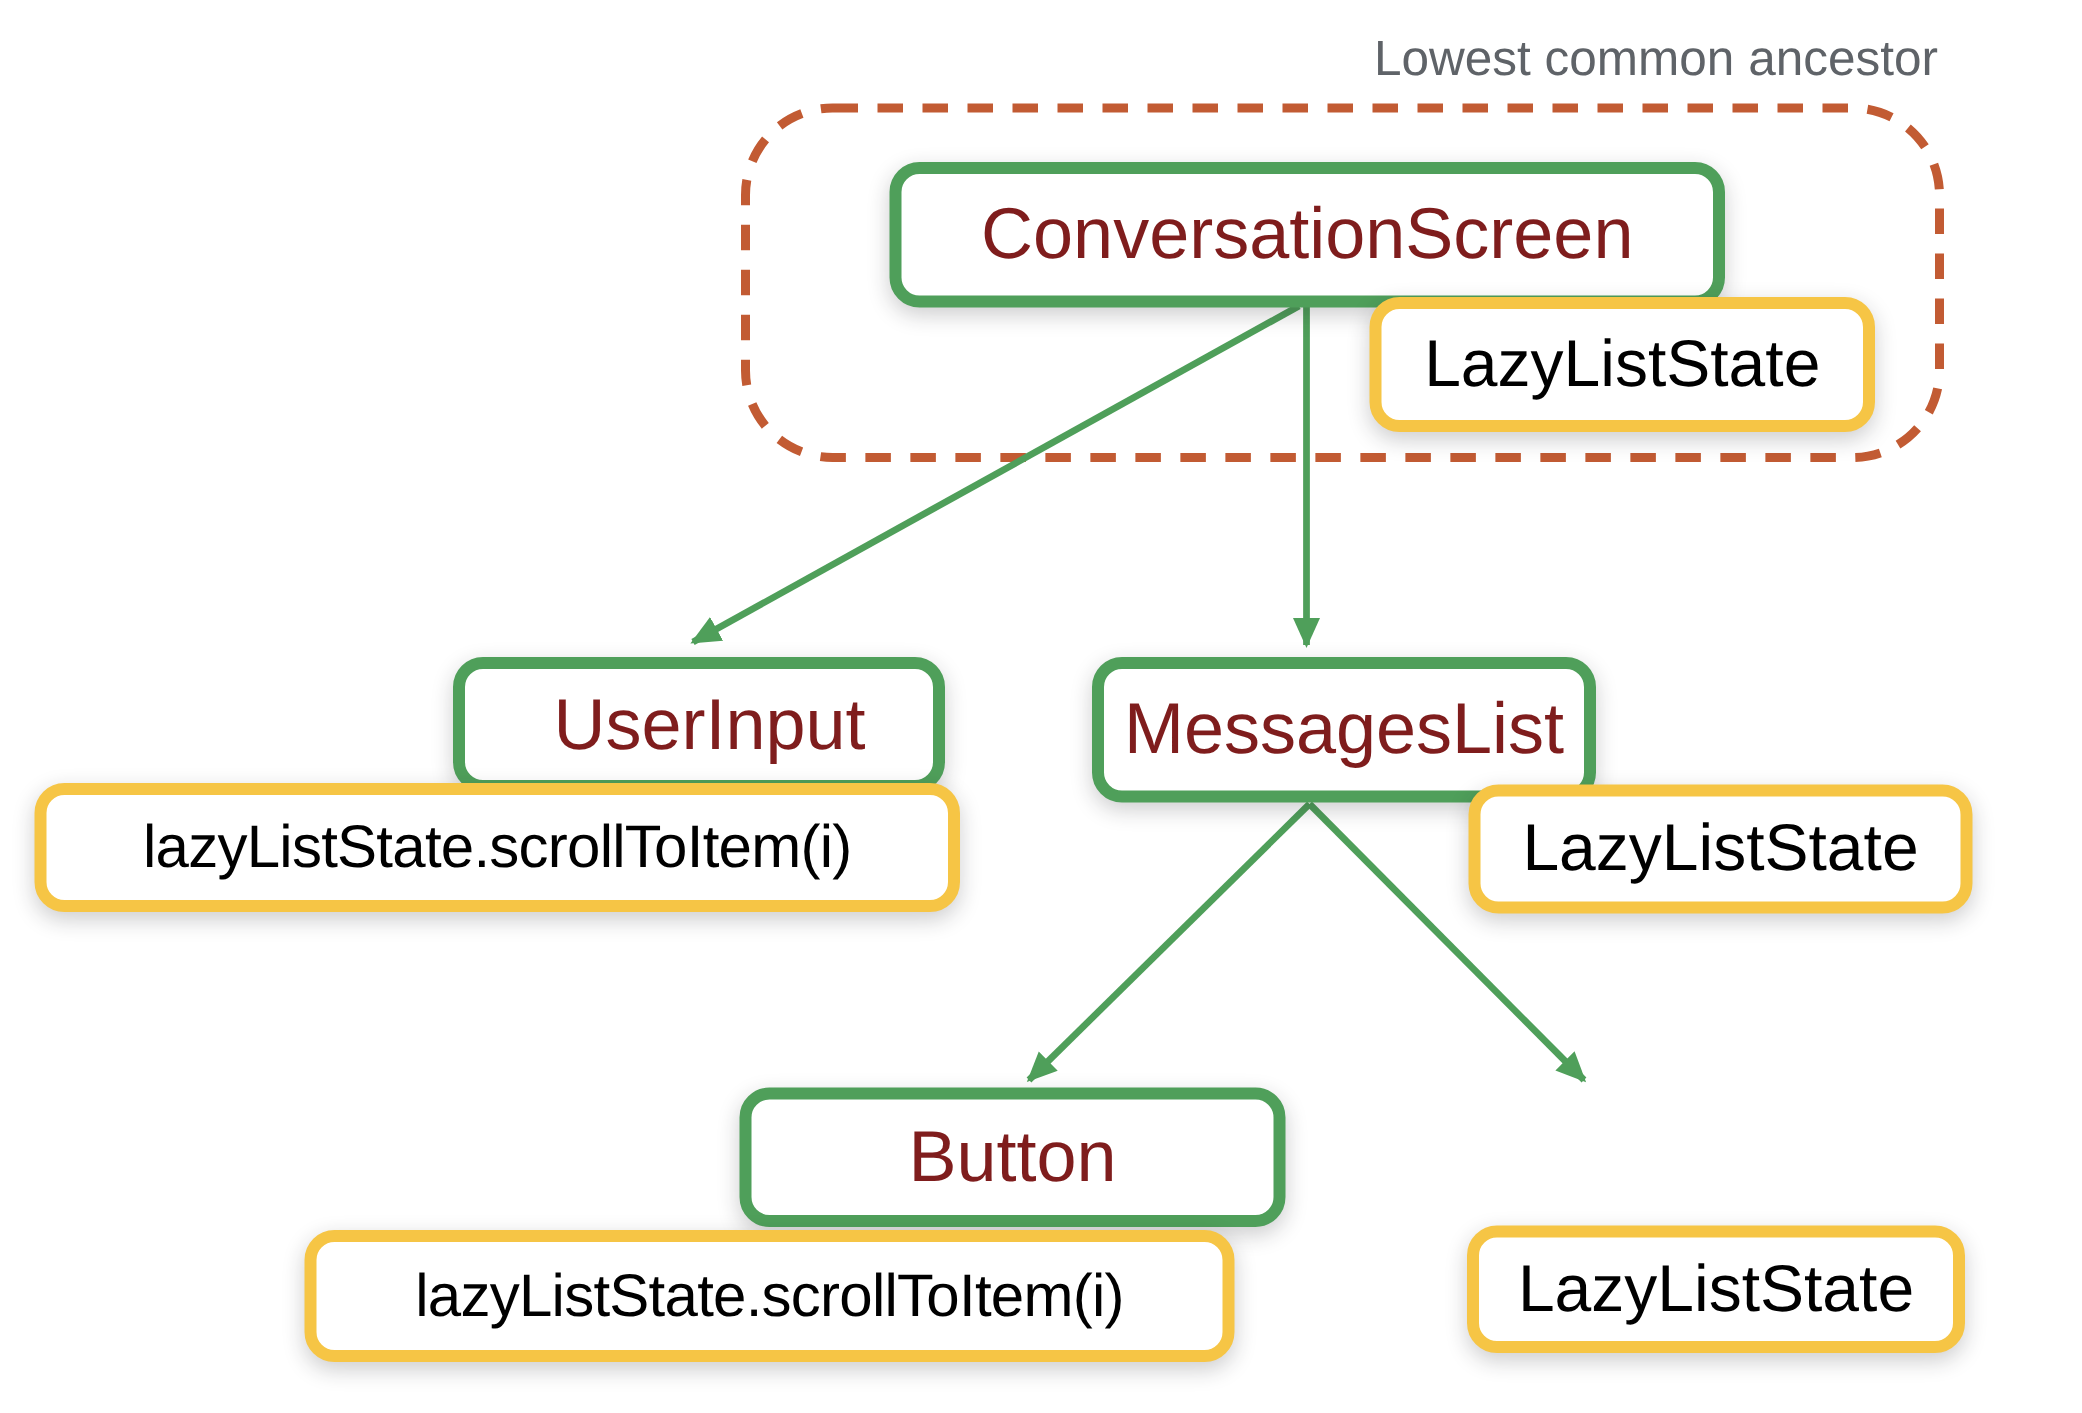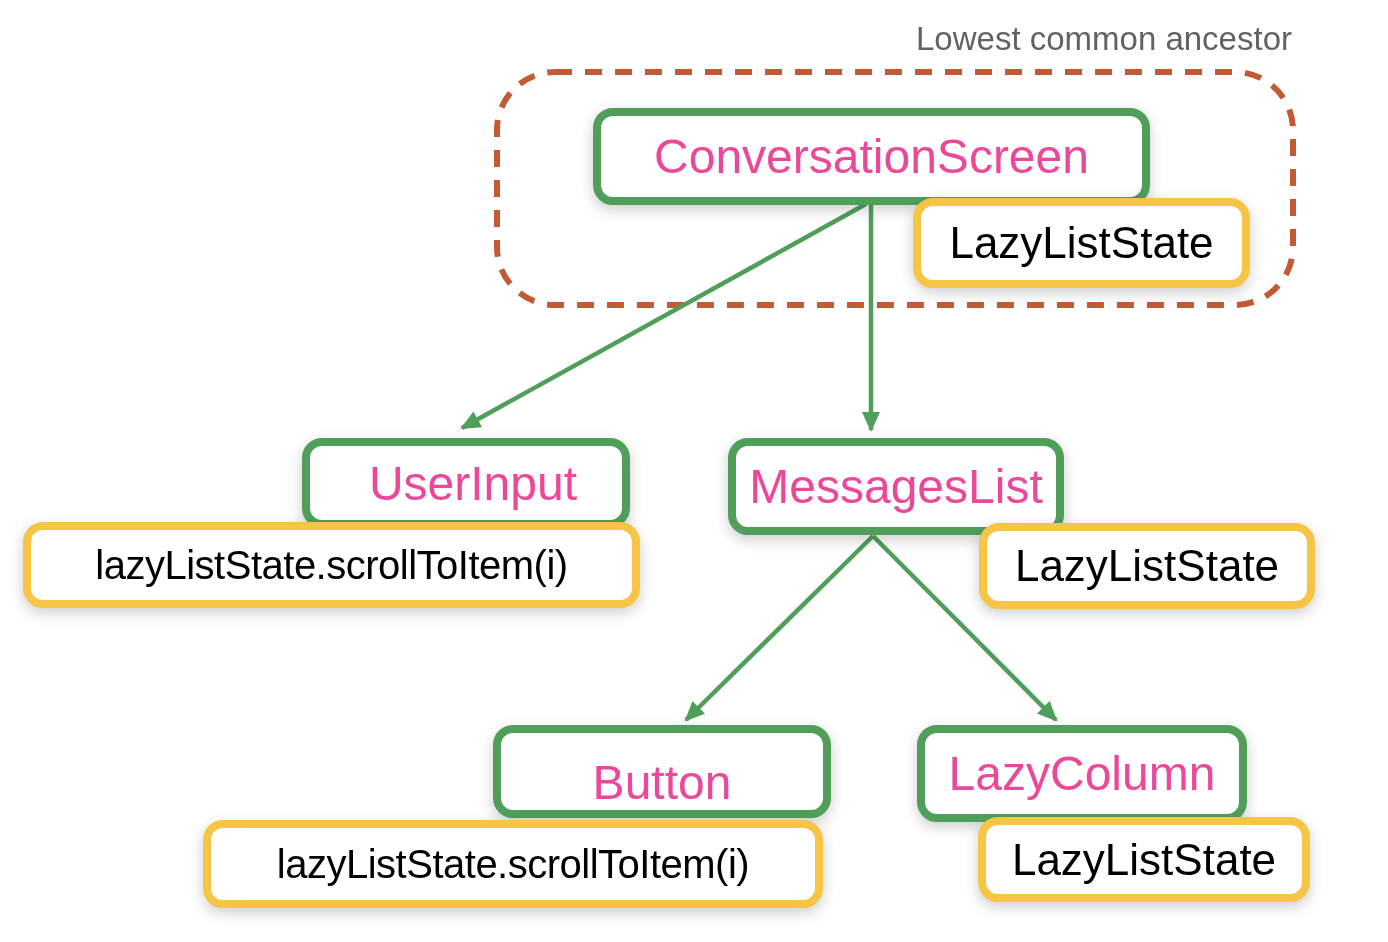--- a/index.html
+++ b/index.html
@@ -28,21 +28,21 @@
     display: flex;
     align-items: center;
     justify-content: center;
     box-sizing: border-box;
     white-space: nowrap;
     border-radius: 20px;
     box-shadow: 0 5px 14px rgba(32,33,36,0.22);
   }
   .node {
     border: 8px solid #4f9f5a;
-    color: #ec4899;
+    color: #7f1d1d;
     font-size: 48px;
     z-index: 2;
   }
   .state {
     border: 8px solid #f6c545;
     color: #000000;
     font-size: 44px;
     z-index: 3;
   }
   .state.call {
@@ -58,21 +58,21 @@
     font-size: 33px;
     font-weight: normal;
     color: #5f6368;
     z-index: 2;
   }
 
   
   #node-conversation-screen { left: 593px; top: 108px; width: 557px; height: 97px; }
   #node-user-input          { left: 302px; top: 438px; width: 328px; height: 90px; padding-left: 14px; }
   #node-messages-list       { left: 728px; top: 438px; width: 336px; height: 97px; }
-  #node-button              { left: 493px; top: 725px; width: 338px; height: 93px; align-items: flex-end; }
+  #node-button              { left: 493px; top: 725px; width: 364px; height: 93px; }
   #node-lazy-column         { left: 917px; top: 725px; width: 330px; height: 97px; }
 
   
   #state-conversation-screen { left: 913px; top: 198px; width: 337px; height: 90px; }
   #event-user-input          { left: 23px;  top: 522px; width: 617px; height: 86px; }
   #state-messages-list       { left: 979px; top: 523px; width: 336px; height: 86px; }
   #event-button              { left: 203px; top: 820px; width: 620px; height: 88px; }
   #state-lazy-column         { left: 978px; top: 817px; width: 332px; height: 85px; }
 </style>
 </head>
@@ -106,23 +106,20 @@
   </div>
 
   <div class="box node" id="node-messages-list">
     <span>MessagesList</span>
   </div>
 
   <div class="box node" id="node-button">
     <span>Button</span>
   </div>
 
-  <div class="box node" id="node-lazy-column">
-    <span>LazyColumn</span>
-  </div>
 
   <div class="box state" id="state-conversation-screen">
     <span>LazyListState</span>
   </div>
 
   <div class="box state call" id="event-user-input">
     <span>lazyListState.scrollToItem(i)</span>
   </div>
 
   <div class="box state" id="state-messages-list">

